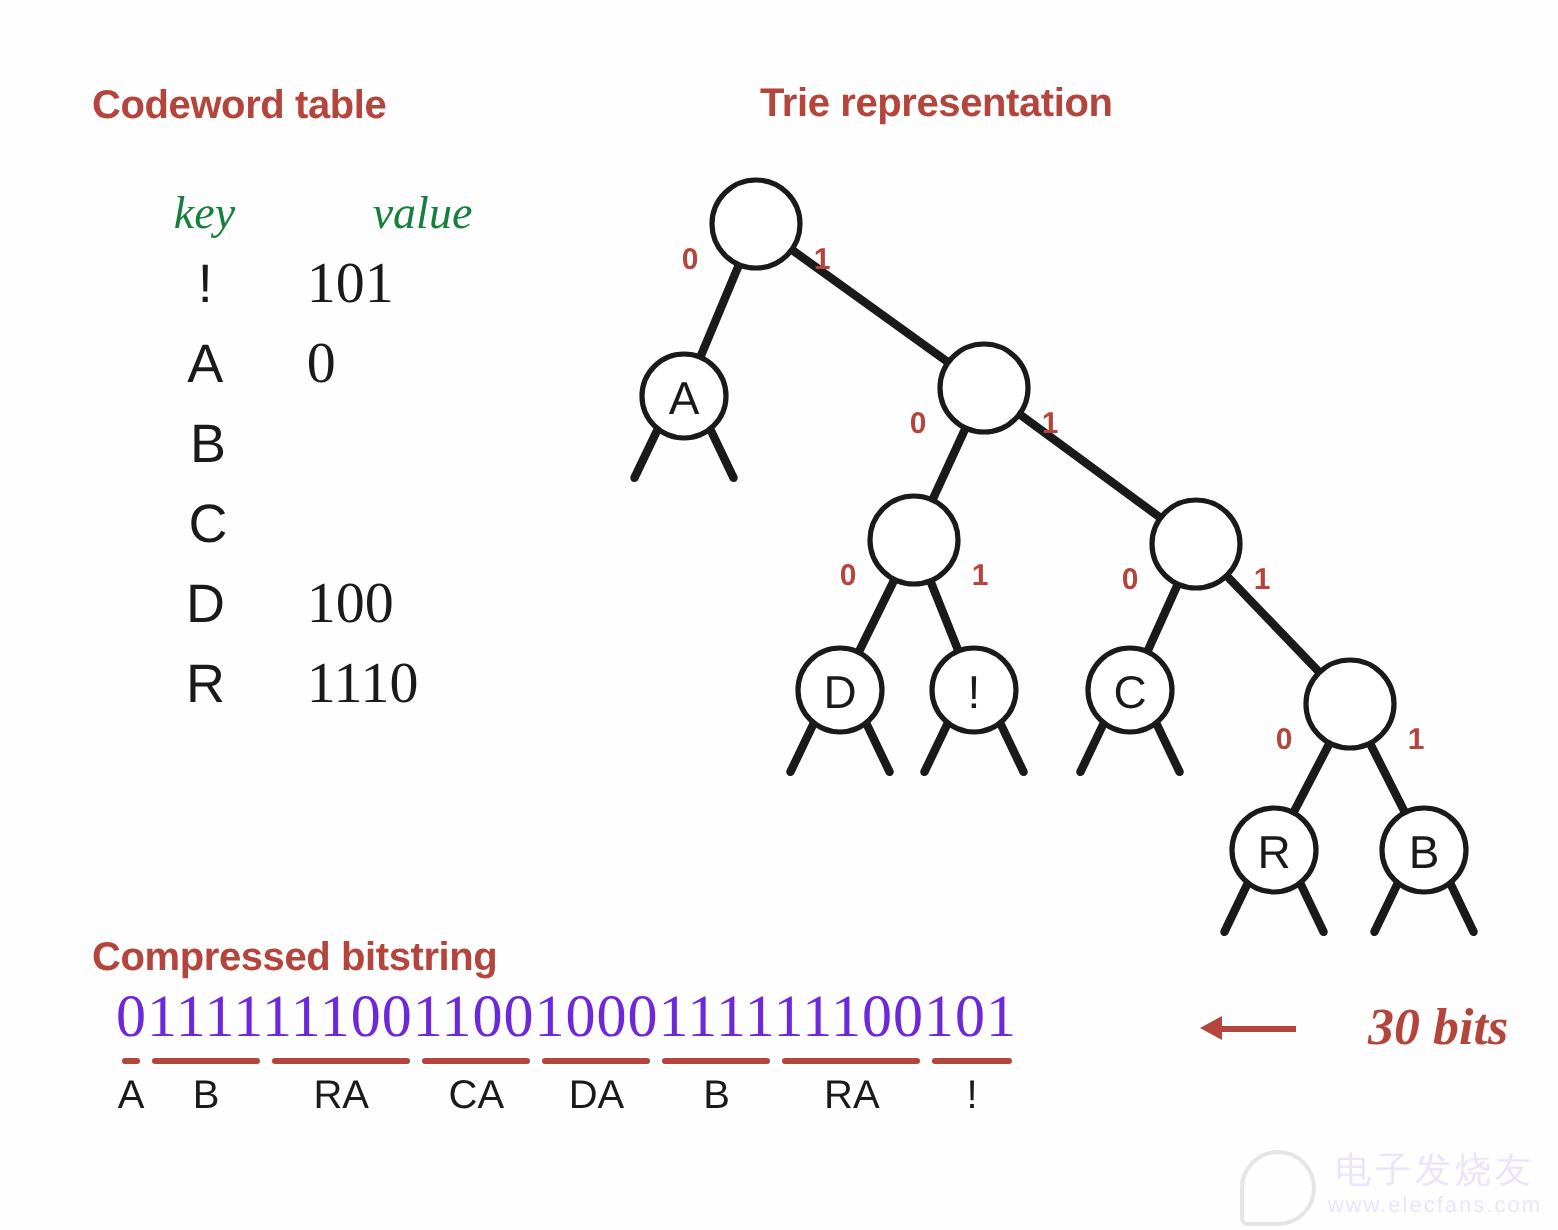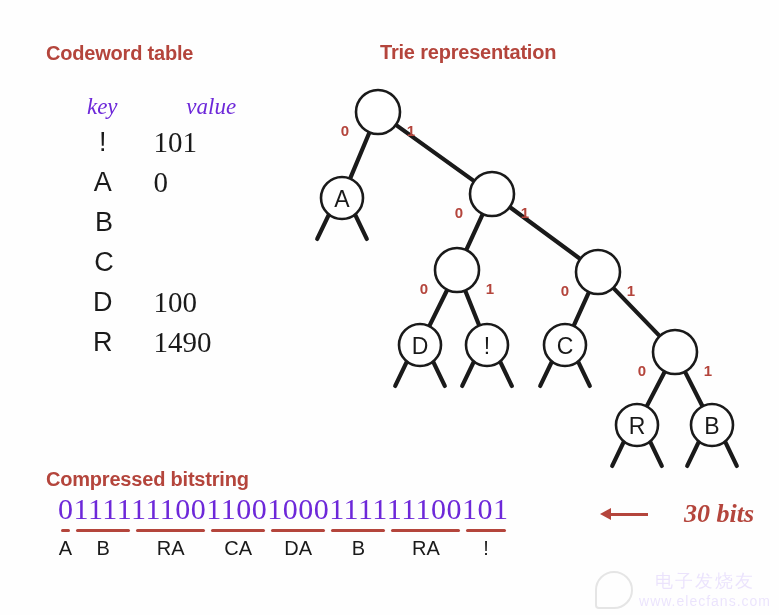--- a/index.html
+++ b/index.html
@@ -34,21 +34,21 @@
   #codeword-table {
     position: absolute;
     left: 58px;
     top: 92px;
     width: 210px;
   }
   .cw-head {
     display: flex;
     font-family: "Liberation Serif", serif;
     font-style: italic;
-    color: #6d28d9;
+    color: #15803d;
     font-size: 23px;
     height: 30px;
     align-items: center;
   }
   .cw-row {
     display: flex;
     align-items: center;
     height: 40px;
     font-family: "Liberation Serif", serif;
     color: #1a1a1a;
@@ -196,21 +196,21 @@
     position: absolute;
     right: 8px;
     bottom: 6px;
     opacity: 0.16;
     text-align: center;
     color: #8b5cf6;
     font-family: "Liberation Sans", sans-serif;
     pointer-events: none;
   }
   #watermark .wm-cn { font-size: 18px; letter-spacing: 2px; }
-  #watermark .wm-url { font-size: 14px; letter-spacing: 1px; }
+  #watermark .wm-url { font-size: 11px; letter-spacing: 1px; }
   #watermark .wm-mark {
     position: absolute;
     left: -44px;
     top: 2px;
     width: 34px;
     height: 34px;
     border: 2px solid #666;
     border-radius: 50% 50% 50% 10%;
   }
 </style>
@@ -240,21 +240,21 @@
       </div>
       <div class="cw-row">
         <div class="cw-key">C</div>
       </div>
       <div class="cw-row">
         <div class="cw-key">D</div>
         <div class="cw-val">100</div>
       </div>
       <div class="cw-row">
         <div class="cw-key">R</div>
-        <div class="cw-val">1490</div>
+        <div class="cw-val">1110</div>
       </div>
     </div>
 </div>
 
 <svg id="trie-svg" width="490" height="420">
   <g id="trie-edges">
       <line x1="89.50496206122514" y1="62.29370174262882" x2="70.10889985064873" y2="108.62873924567249" class="edge-line"></line>
       <line x1="115.85969660093599" y1="54.84644843225221" x2="194.140303399064" y2="111.1535515677478" class="edge-line"></line>
       <line x1="202.79739701343559" y1="143.98279505653989" x2="186.20260298656441" y2="180.01720494346011" class="edge-line"></line>
       <line x1="229.71962808299142" y1="137.03897160823897" x2="300.28037191700855" y2="188.96102839176103" class="edge-line"></line>

